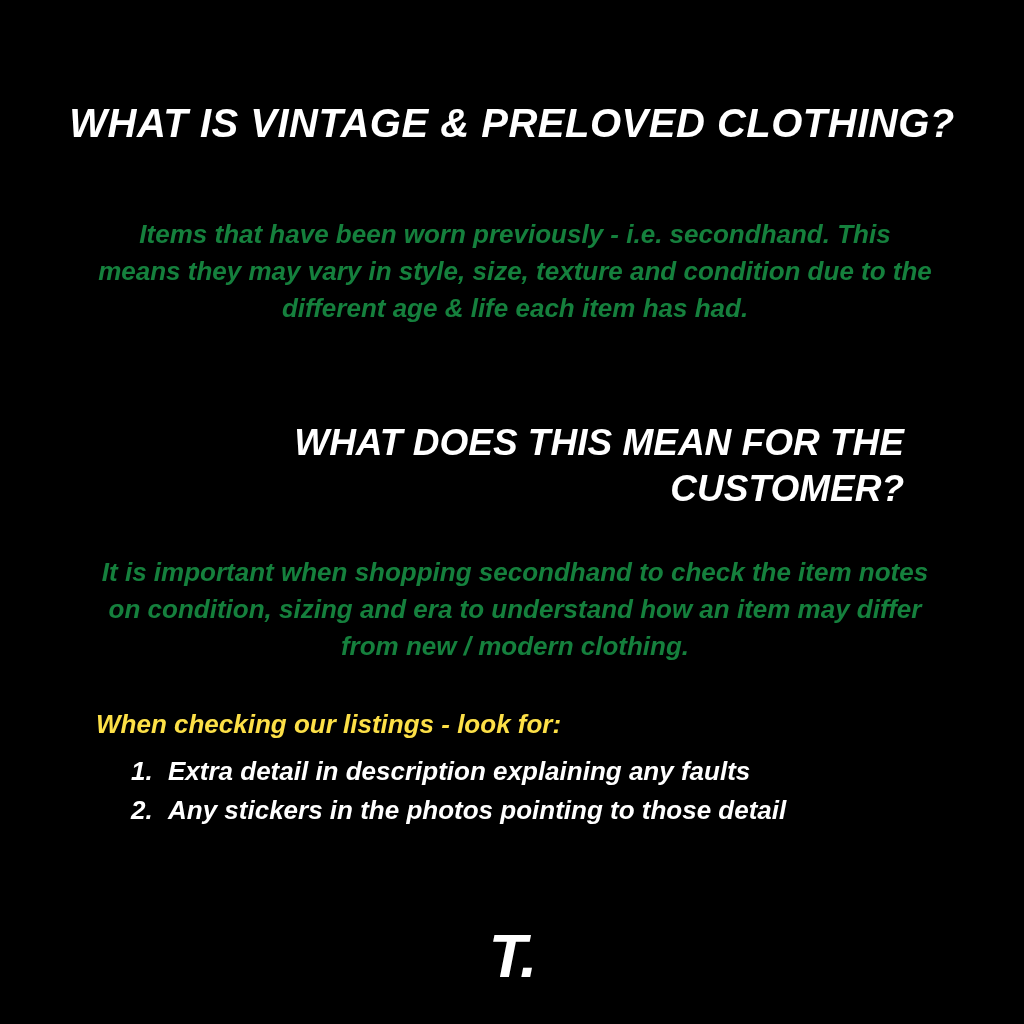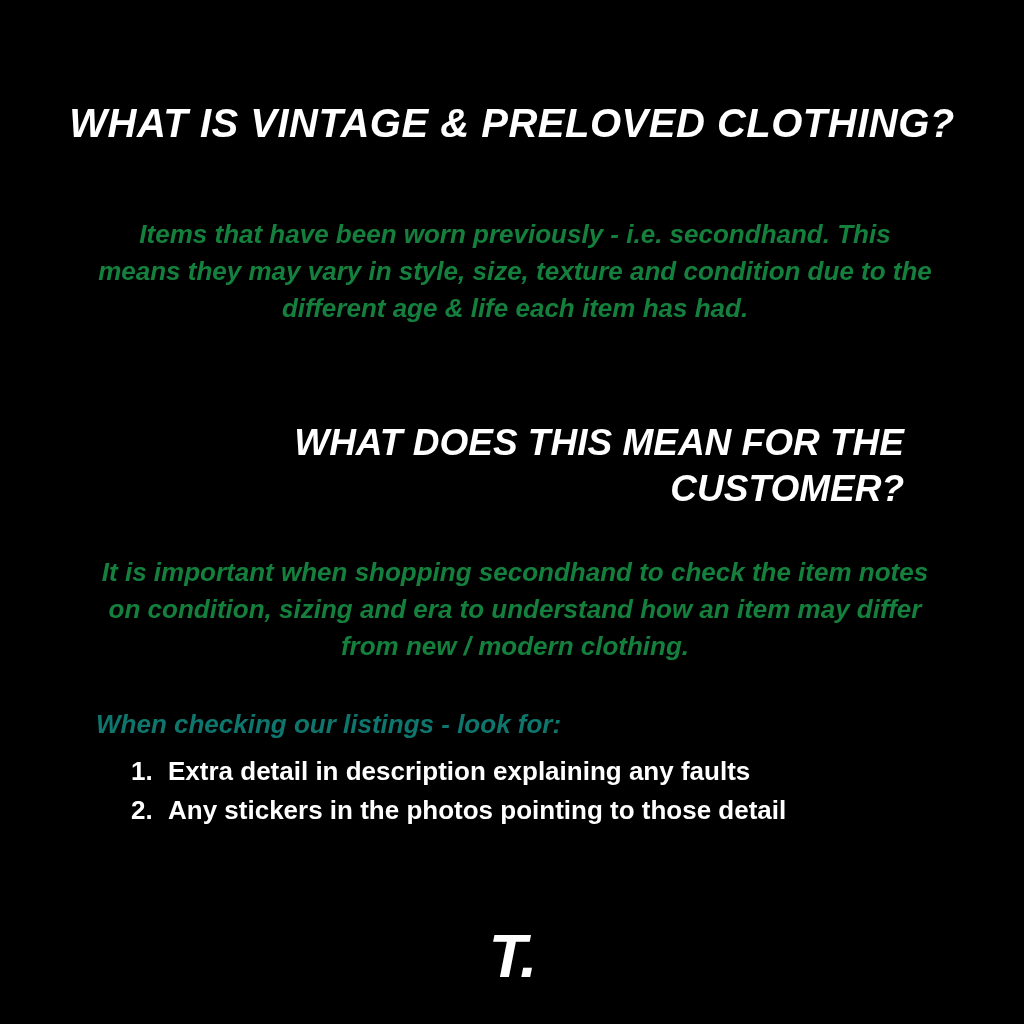--- a/index.html
+++ b/index.html
@@ -68,32 +68,33 @@
 
   .para-lookfor {
     position: absolute;
     left: 96px;
     top: 680px;
     width: 838px;
     font-size: 26px;
     font-weight: bold;
     font-style: italic;
     line-height: 1.42;
-    color: #0f766e;
+    color: #fde047;
   }
 
   .ordered-list {
     position: absolute;
     left: 118px;
     top: 752px;
     width: 820px;
     margin: 0;
     padding-left: 42px;
     font-size: 26px;
     font-weight: bold;
+    font-style: italic;
     line-height: 1.5;
     color: #ffffff;
   }
   .ordered-list li {
     padding-left: 8px;
   }
 
   .logo {
     position: absolute;
     left: 0;

